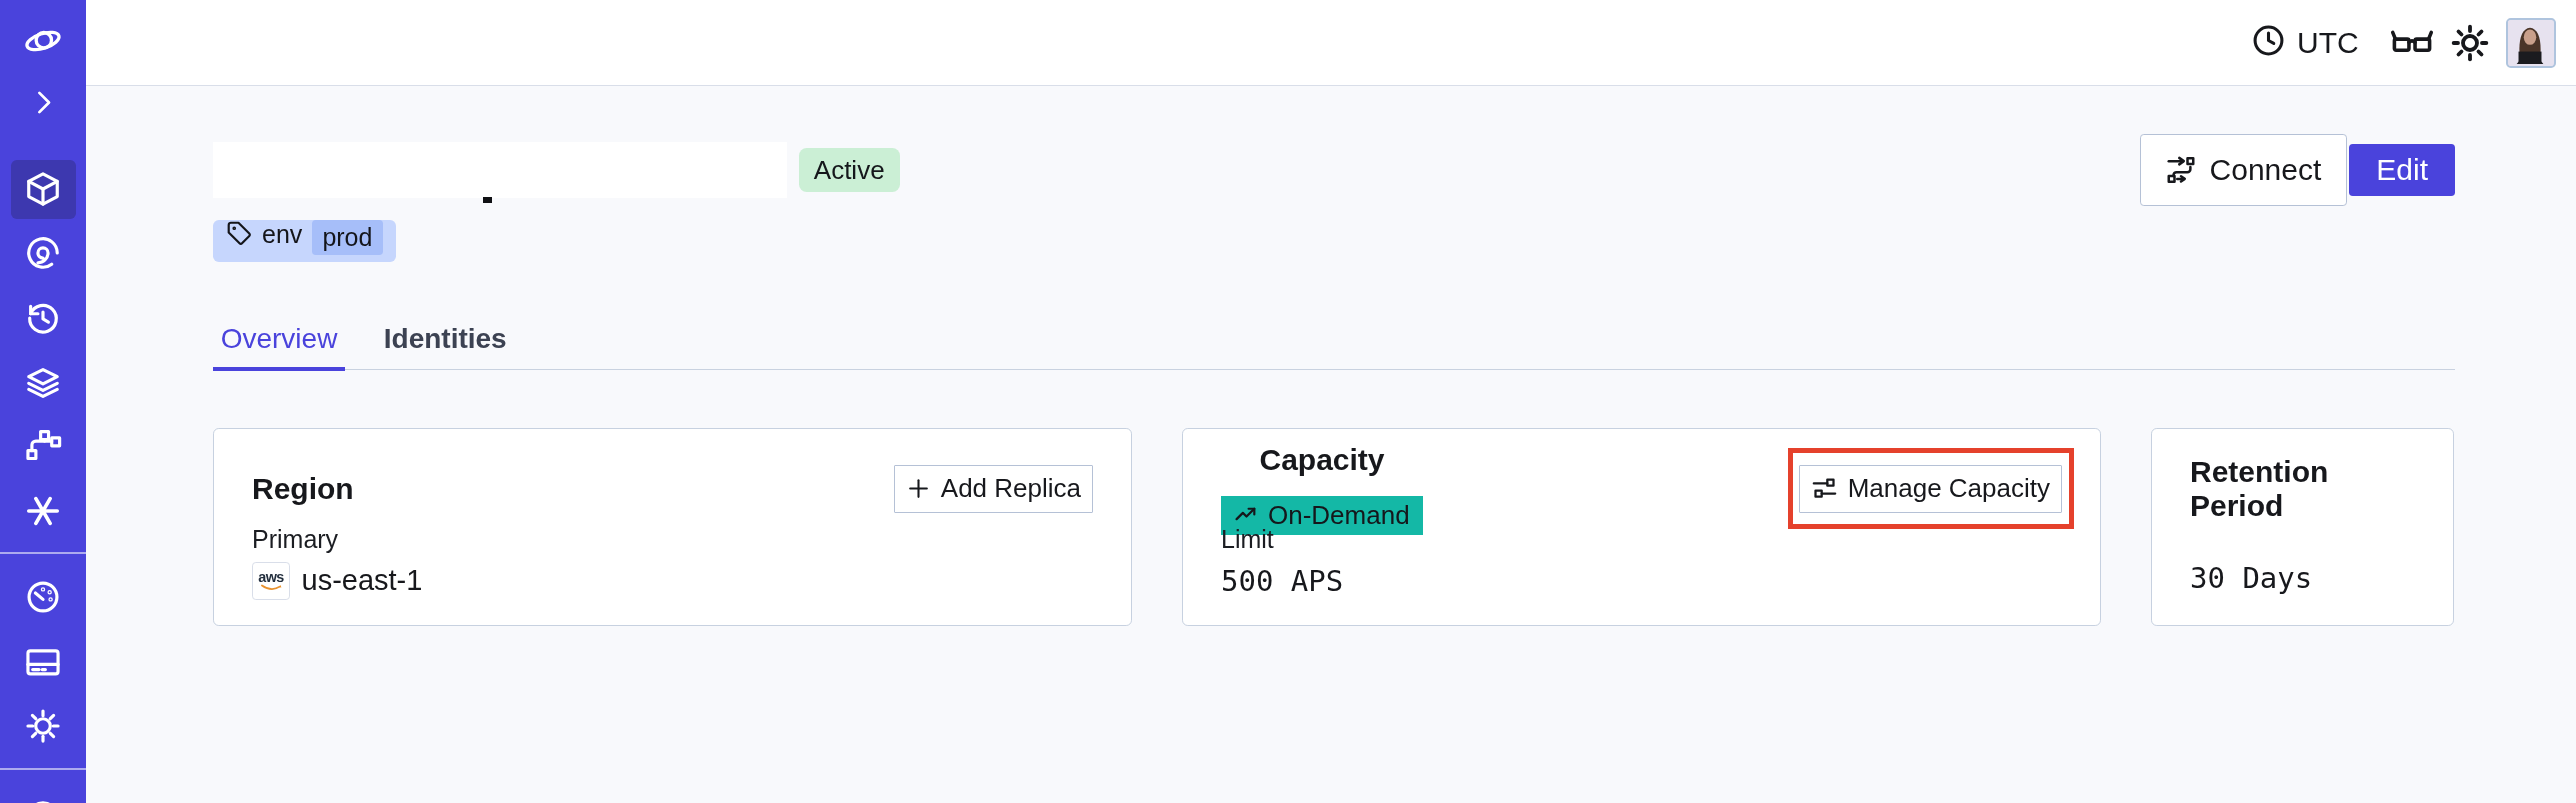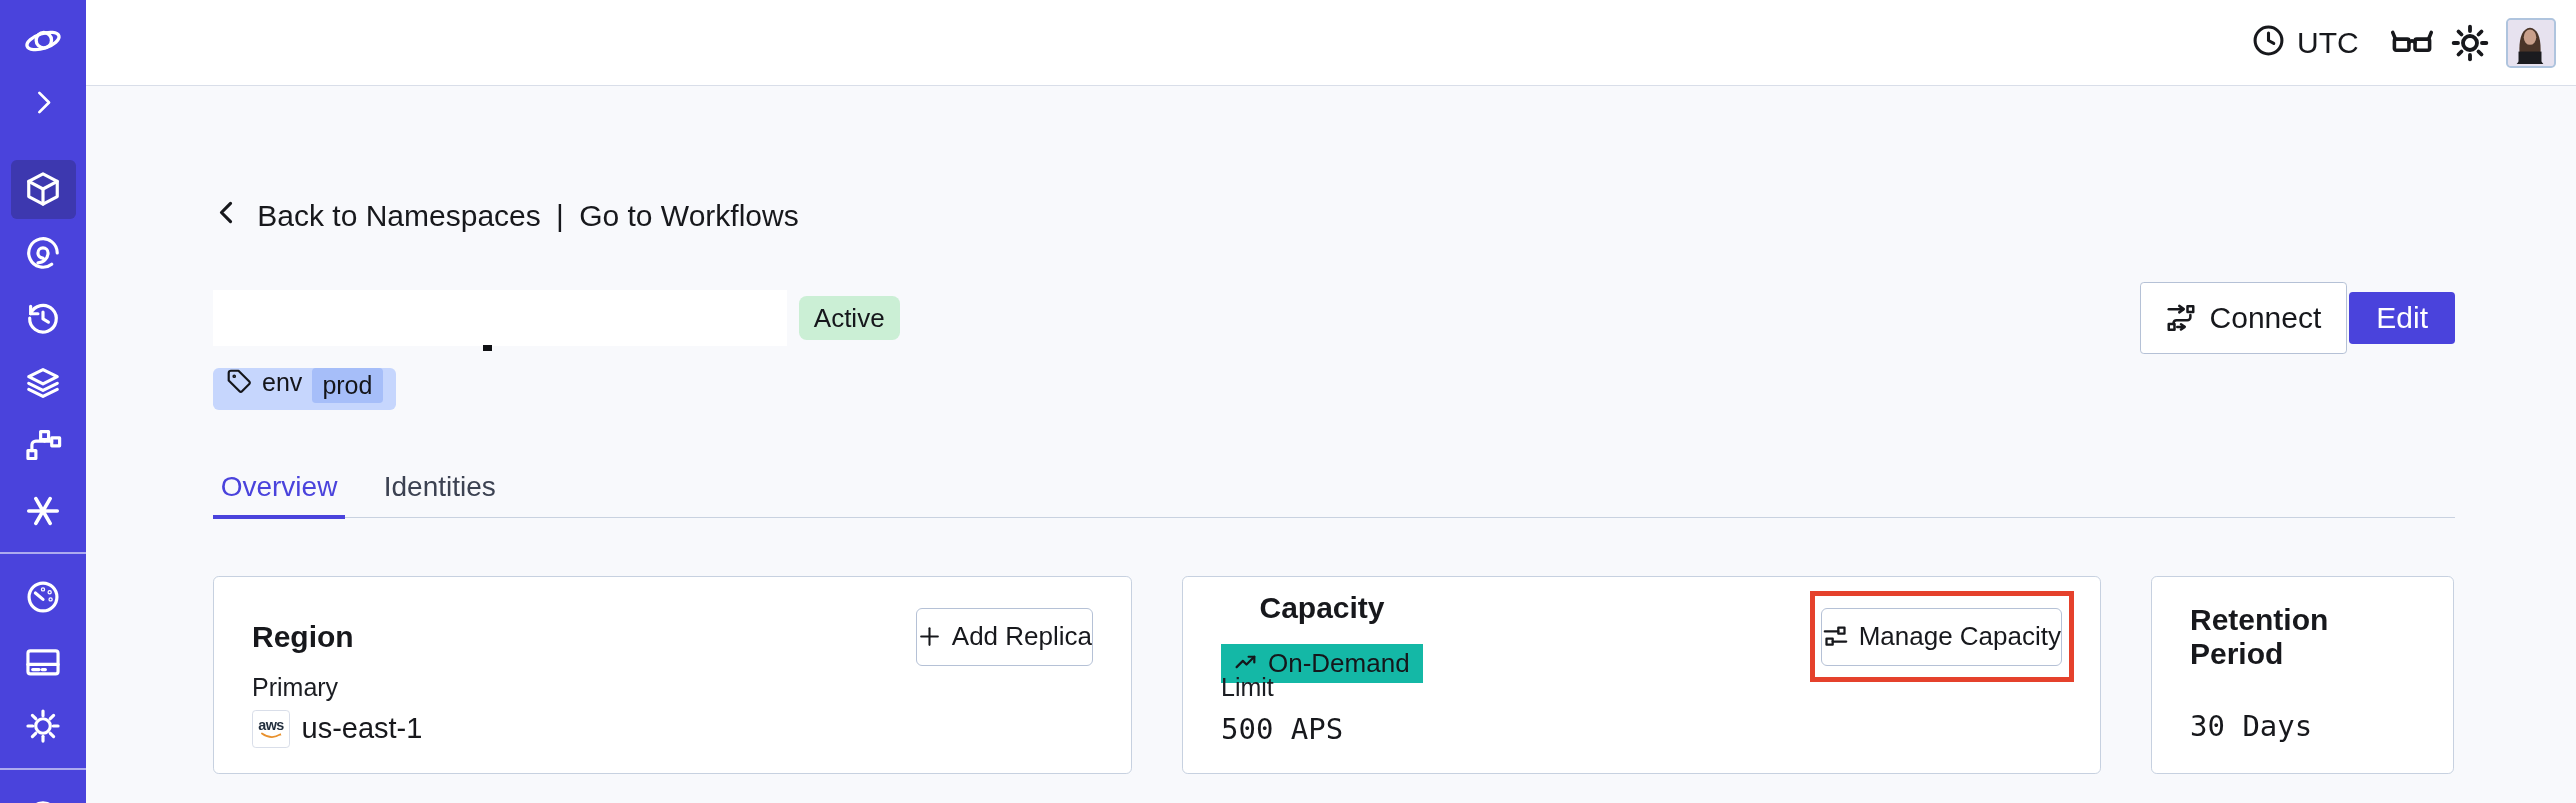--- a/index.html
+++ b/index.html
@@ -78,43 +78,43 @@
   .tag-pill {
     height:42px; background:#C6D6FD; border-radius:5.8px; padding:0 13.4px;
     display:flex; align-items:flex-start; gap:9.6px; font-size:25px; color:#14151A; cursor:default;
   }
   .tag-pill svg { stroke:#14151A; fill:none; stroke-width:2; stroke-linecap:round; stroke-linejoin:round; }
   .tag-chip { background:#A6BEF9; border-radius:3.8px; padding:2.9px 10.5px; }
   
   .tabs { margin-top:51px; display:flex; gap:31px; border-bottom:1.9px solid #C9D2E0; }
   .tab {
     padding:9.6px 7.7px 12.5px; font-size:28px; color:#3C4252; cursor:pointer;
-    border-bottom:4.8px solid transparent; margin-bottom:-2.9px;
+    border-bottom:4.8px solid transparent; margin-bottom:-2.9px;font-weight:bold;
   }
   .tab.active { color:#4A43DC; font-weight:500; border-bottom-color:#4A43DC; }
   
   .cards { margin-top:58px; display:flex; gap:50px; }
   .card {
     background:#fff; border:1.9px solid #C7D1E0; border-radius:5.8px;
     height:198px; padding:36px 38px 0;
   }
   .card-region { width:919px; }
   .card-capacity { width:919px; }
   .card-retention { width:303px; }
   .card-head { display:flex; align-items:center; justify-content:space-between; height:48px; }
   .card-head-left { display:flex; align-items:center; gap:19px;flex-direction:column; }
   .card-title { font-size:30px; font-weight:600; color:#17181C; }
   .card-label { margin-top:12.5px; font-size:25px; color:#1B1D22; }
   .card-value-row { margin-top:5.8px; display:flex; align-items:center; gap:11.5px; height:42px; }
   .mono-value { font-family:"DejaVu Sans Mono", monospace; font-size:29px; color:#17181C; }
   .sans-value { font-size:29px; color:#17181C; }
   .btn-card {
     display:flex; align-items:center; justify-content:center; gap:9.6px;
-    background:#fff; border:1.9px solid #B5C1D6; border-radius:6px;
-    height:58px; padding:0 0; font-size:26px; color:#17181C; cursor:pointer;
+    background:#fff; border:1.9px solid #B5C1D6; border-radius:1px;
+    height:48px; padding:0 11px; font-size:26px; color:#17181C; cursor:pointer;
     font-family:"Liberation Sans", sans-serif; white-space:nowrap;
   }
   .btn-card svg { stroke:#17181C; fill:none; stroke-width:2; stroke-linecap:round; stroke-linejoin:round; }
   .ondemand-badge {
     height:39px; background:#14b8a6; border-radius:0; padding:0 13.4px;
     display:flex; align-items:center; gap:8.6px; font-size:26px; color:#15171B;
   }
   .ondemand-badge svg { stroke:#15171B; fill:none; stroke-width:2.1; stroke-linecap:round; stroke-linejoin:round; }
   .hl-wrap { position:relative; display:inline-flex; }
   .hl-box { position:absolute; inset:-16.3px -11.5px; border:5.8px solid #E5412C; pointer-events:none; }
@@ -265,30 +265,20 @@
       <path d="M13 44 C10 24 13 9 23 8 C33 9 36 24 33 44 Z" fill="#4A3428"></path>
       <ellipse cx="23" cy="18" rx="6.5" ry="8" fill="#C99F8B"></ellipse>
       <path d="M9 46 Q23 30 37 46 Z" fill="#1B1B1F"></path>
       <rect x="11" y="33" width="24" height="13" fill="#1B1B1F"></rect>
     </svg>
   </span>
 </header>
 
 <main class="main">
 
-  <nav class="breadcrumb">
-    <span>
-      <svg width="29" height="29" viewBox="0 0 24 24">
-          <polyline points="14.5,4.5 7,12 14.5,19.5"></polyline>
-        </svg>
-    </span>
-    <span class="crumb-link">Back to Namespaces</span>
-    <span class="crumb-sep">|</span>
-    <span class="crumb-link">Go to Workflows</span>
-  </nav>
 
   <div class="title-row">
     <div class="title-left">
       <div class="redacted-name">
         <div class="redacted-dot"></div>
       </div>
       <span class="status-badge">Active</span>
     </div>
     <div class="title-actions">
       <button class="btn-outline">

